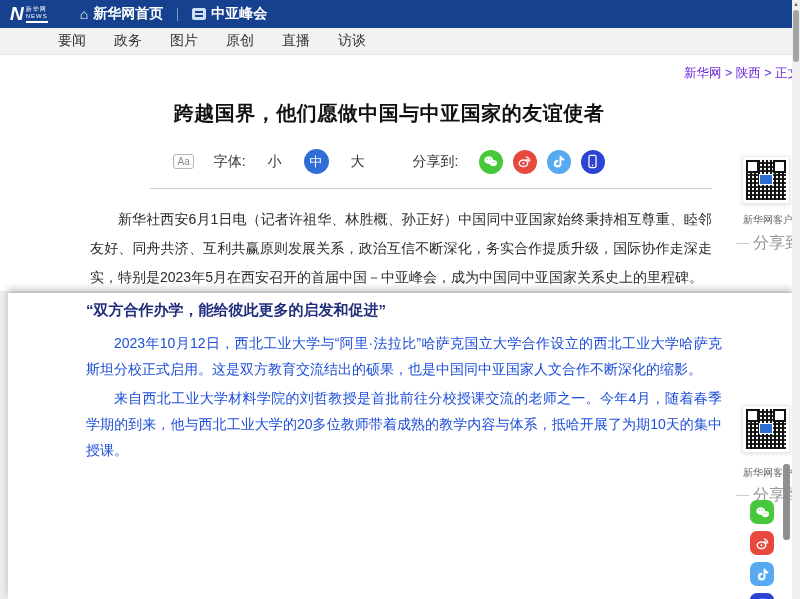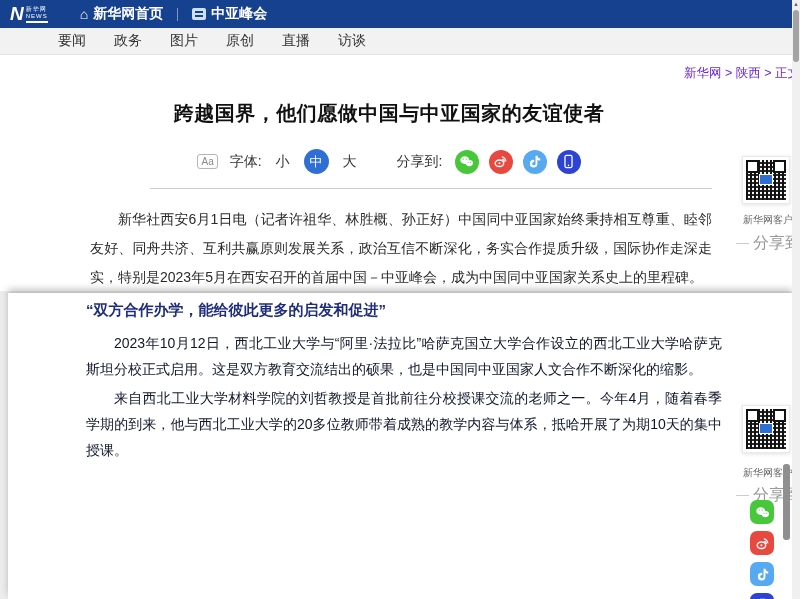--- a/index.html
+++ b/index.html
@@ -42,21 +42,21 @@
   .article-head { display:flex; padding:14px 0 0 48px; }
   .date-block { width:112px; flex:none; text-align:center; }
   .date-year { font-size:13px; color:#555; display:flex; align-items:center; justify-content:center; }
   .date-year::before,.date-year::after { content:""; display:inline-block; width:10px; border-top:1px solid #aaa; margin:0 6px; }
   .date-md { font-size:25px; color:#2b2b2b; margin-top:2px; letter-spacing:1px; }
   .date-time { font-size:13px; color:#333; margin-top:7px; }
   .date-source { font-size:12px; color:#555; margin-top:8px; white-space:nowrap; }
   .title-zone { flex:1; text-align:center; padding-right:70px; }
   .article-title { font-size:20px; font-weight:bold; color:#111; letter-spacing:0.5px; margin-top:4px; }
 
-  .toolbar { display:flex; align-items:center; justify-content:center; margin-top:22px; gap:12px; }
+  .toolbar { display:flex; align-items:center; justify-content:center; margin-top:22px; gap:20px; }
   .aa-badge {
     font-size:10px; color:#8a8a8a; border:1px solid #b5b5b5; border-radius:3px;
     padding:1px 3px; line-height:11px; background:#fdfdfd;
   }
   .font-label { font-size:14px; color:#333; }
   .font-opt { font-size:14px; color:#333; cursor:pointer; padding:0 2px; }
   .font-opt.selected {
     width:25px; height:25px; border-radius:50%; background:#2e6ed5; color:#fff;
     line-height:25px; text-align:center; font-size:13px; padding:0;
   }
@@ -79,21 +79,21 @@
 
   
   .lower-section { position:absolute; left:0; right:8px; top:291px; bottom:0; background:#ededed; z-index:2; }
   .lower-card {
     position:absolute; left:8px; right:0; top:2px; bottom:0; background:#fff;
     box-shadow:0 -4px 7px rgba(0,0,0,.22);
     padding:8px 70px 8px 78px;
   }
   .sub-heading { font-size:15px; font-weight:bold; color:#1f2d7b; margin-bottom:10px; }
   .body-para {
-    font-size:14px; line-height:26px; color:#0f172a; text-align:justify;
+    font-size:14px; line-height:26px; color:#1d4ed8; text-align:justify;
     text-indent:2em; margin-bottom:3px;
   }
 
   
   .qr-card {
     position:absolute; width:48px; height:48px; background:#fff; z-index:5;
     border:1px solid #e9e9e9; box-shadow:0 1px 4px rgba(0,0,0,.12); padding:3px;
   }
   .qr-card-top { left:742px; top:156px; }
   .qr-card-bottom { left:742px; top:405px; }

